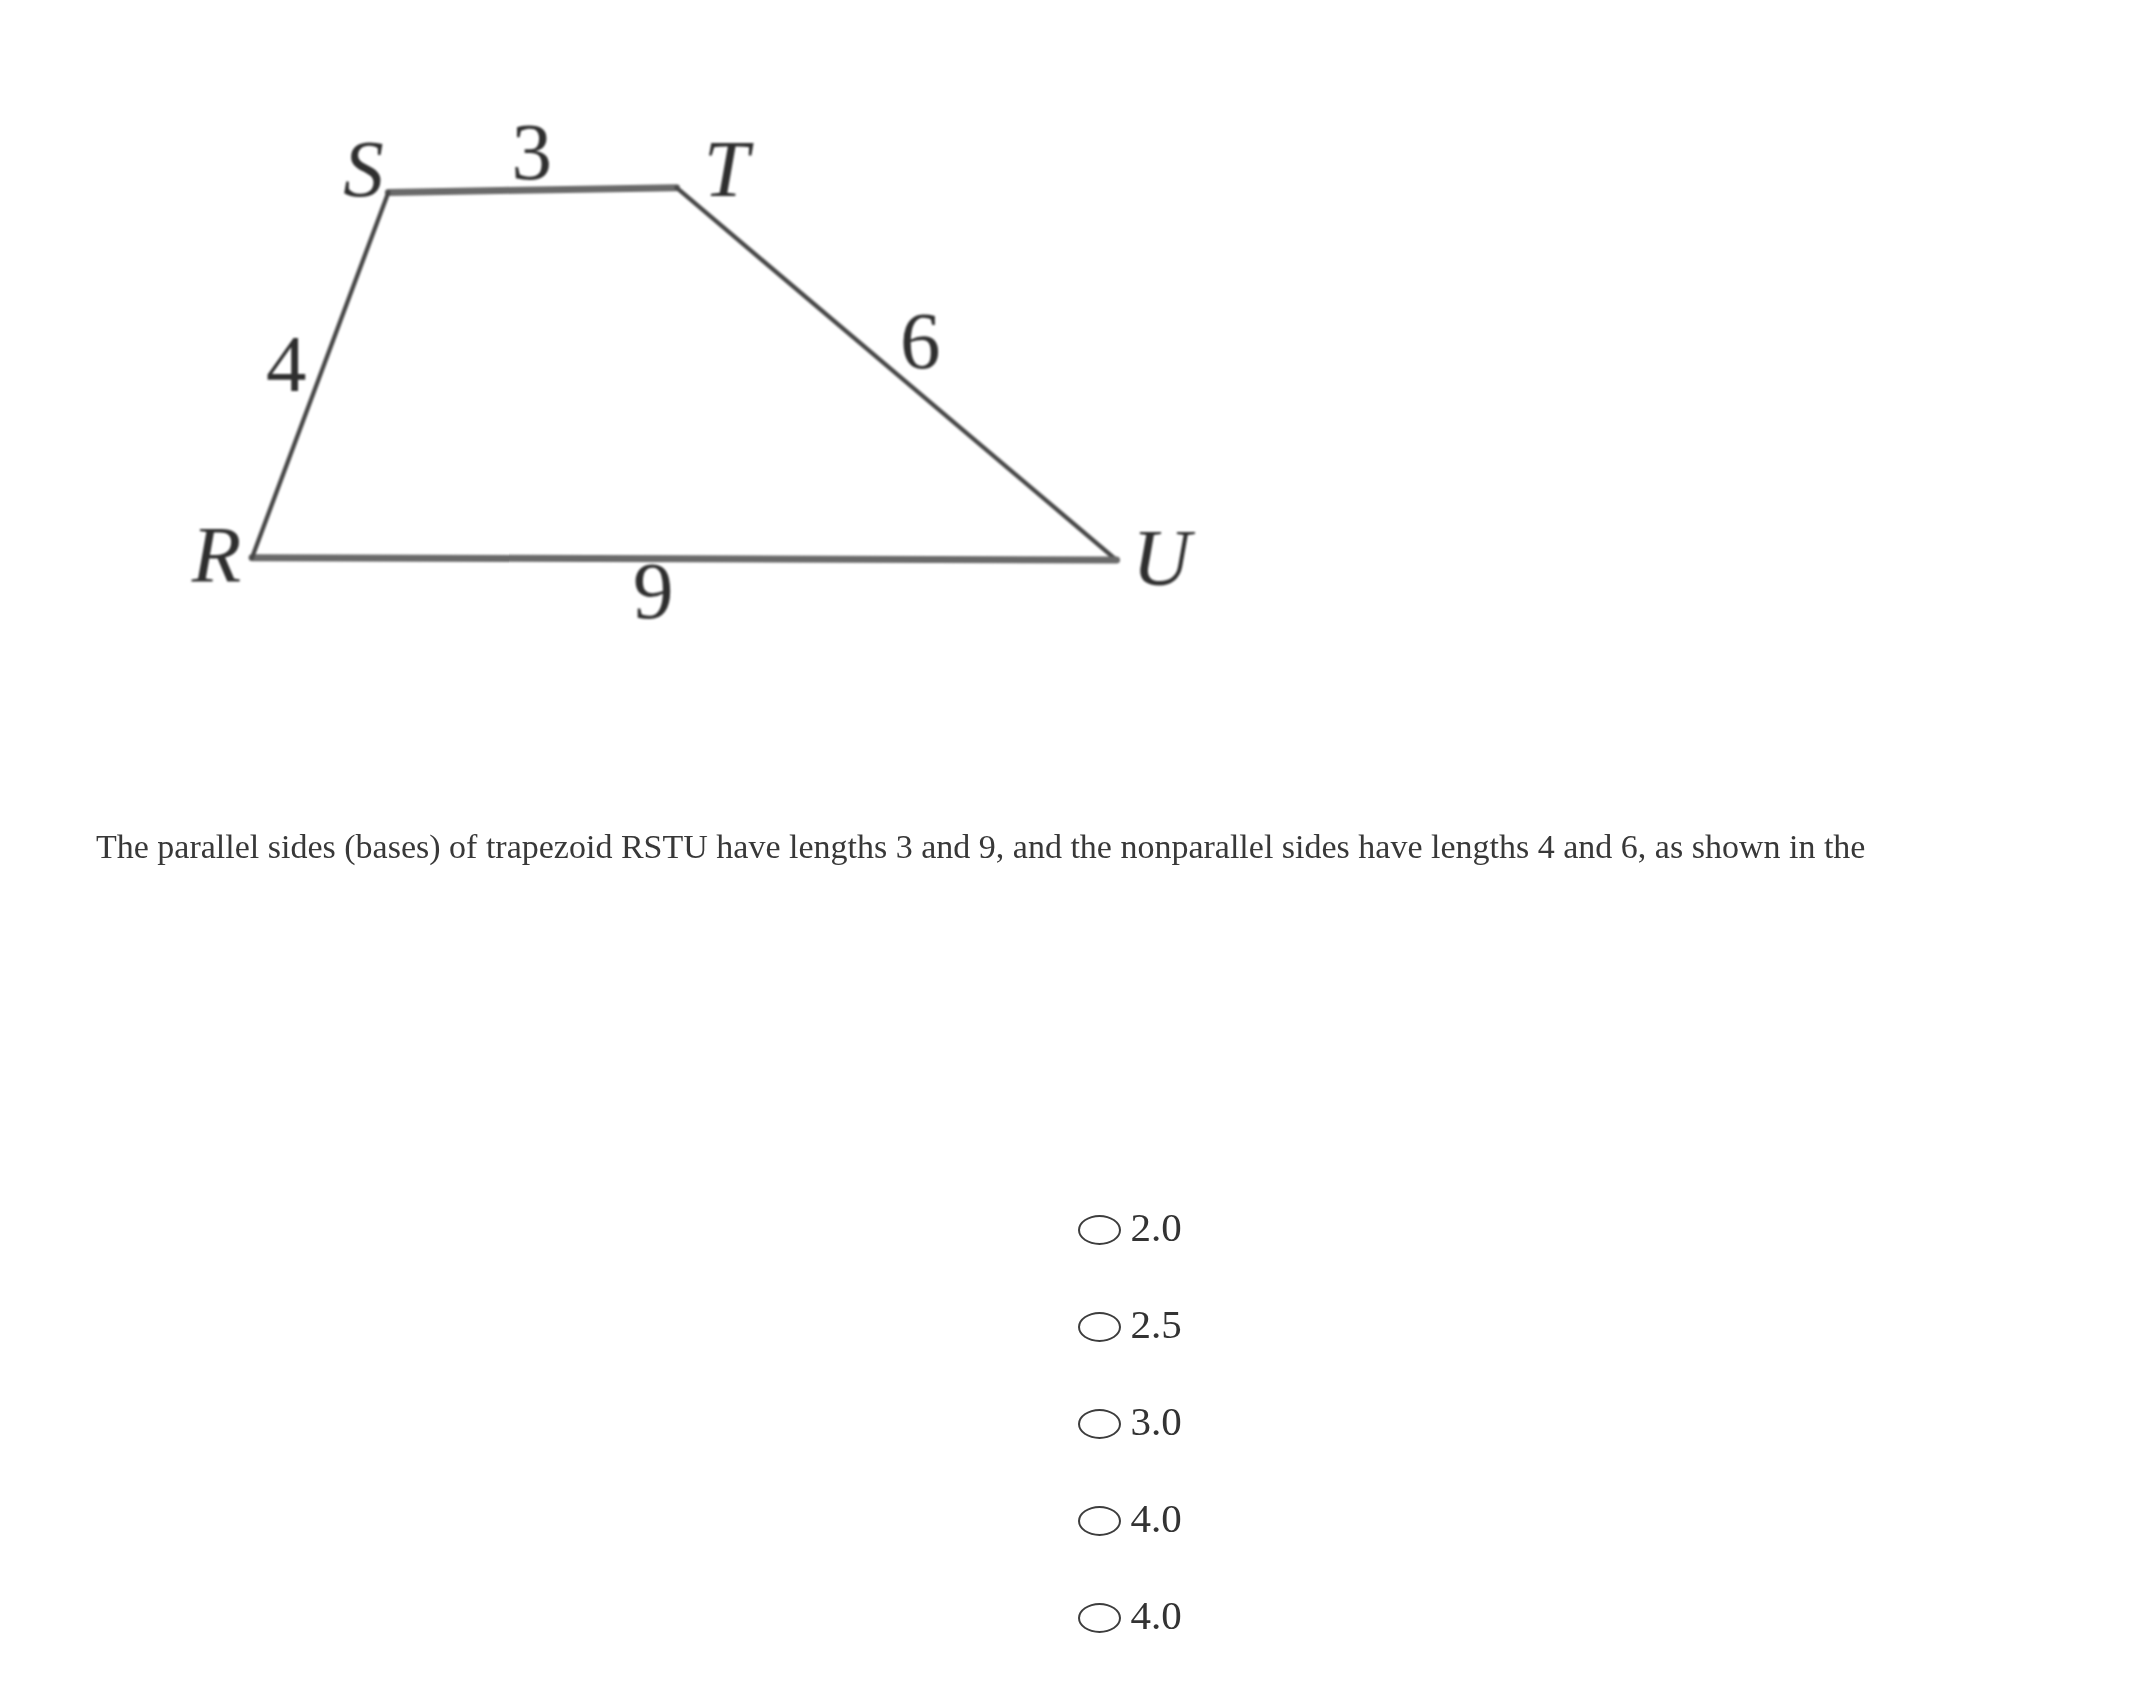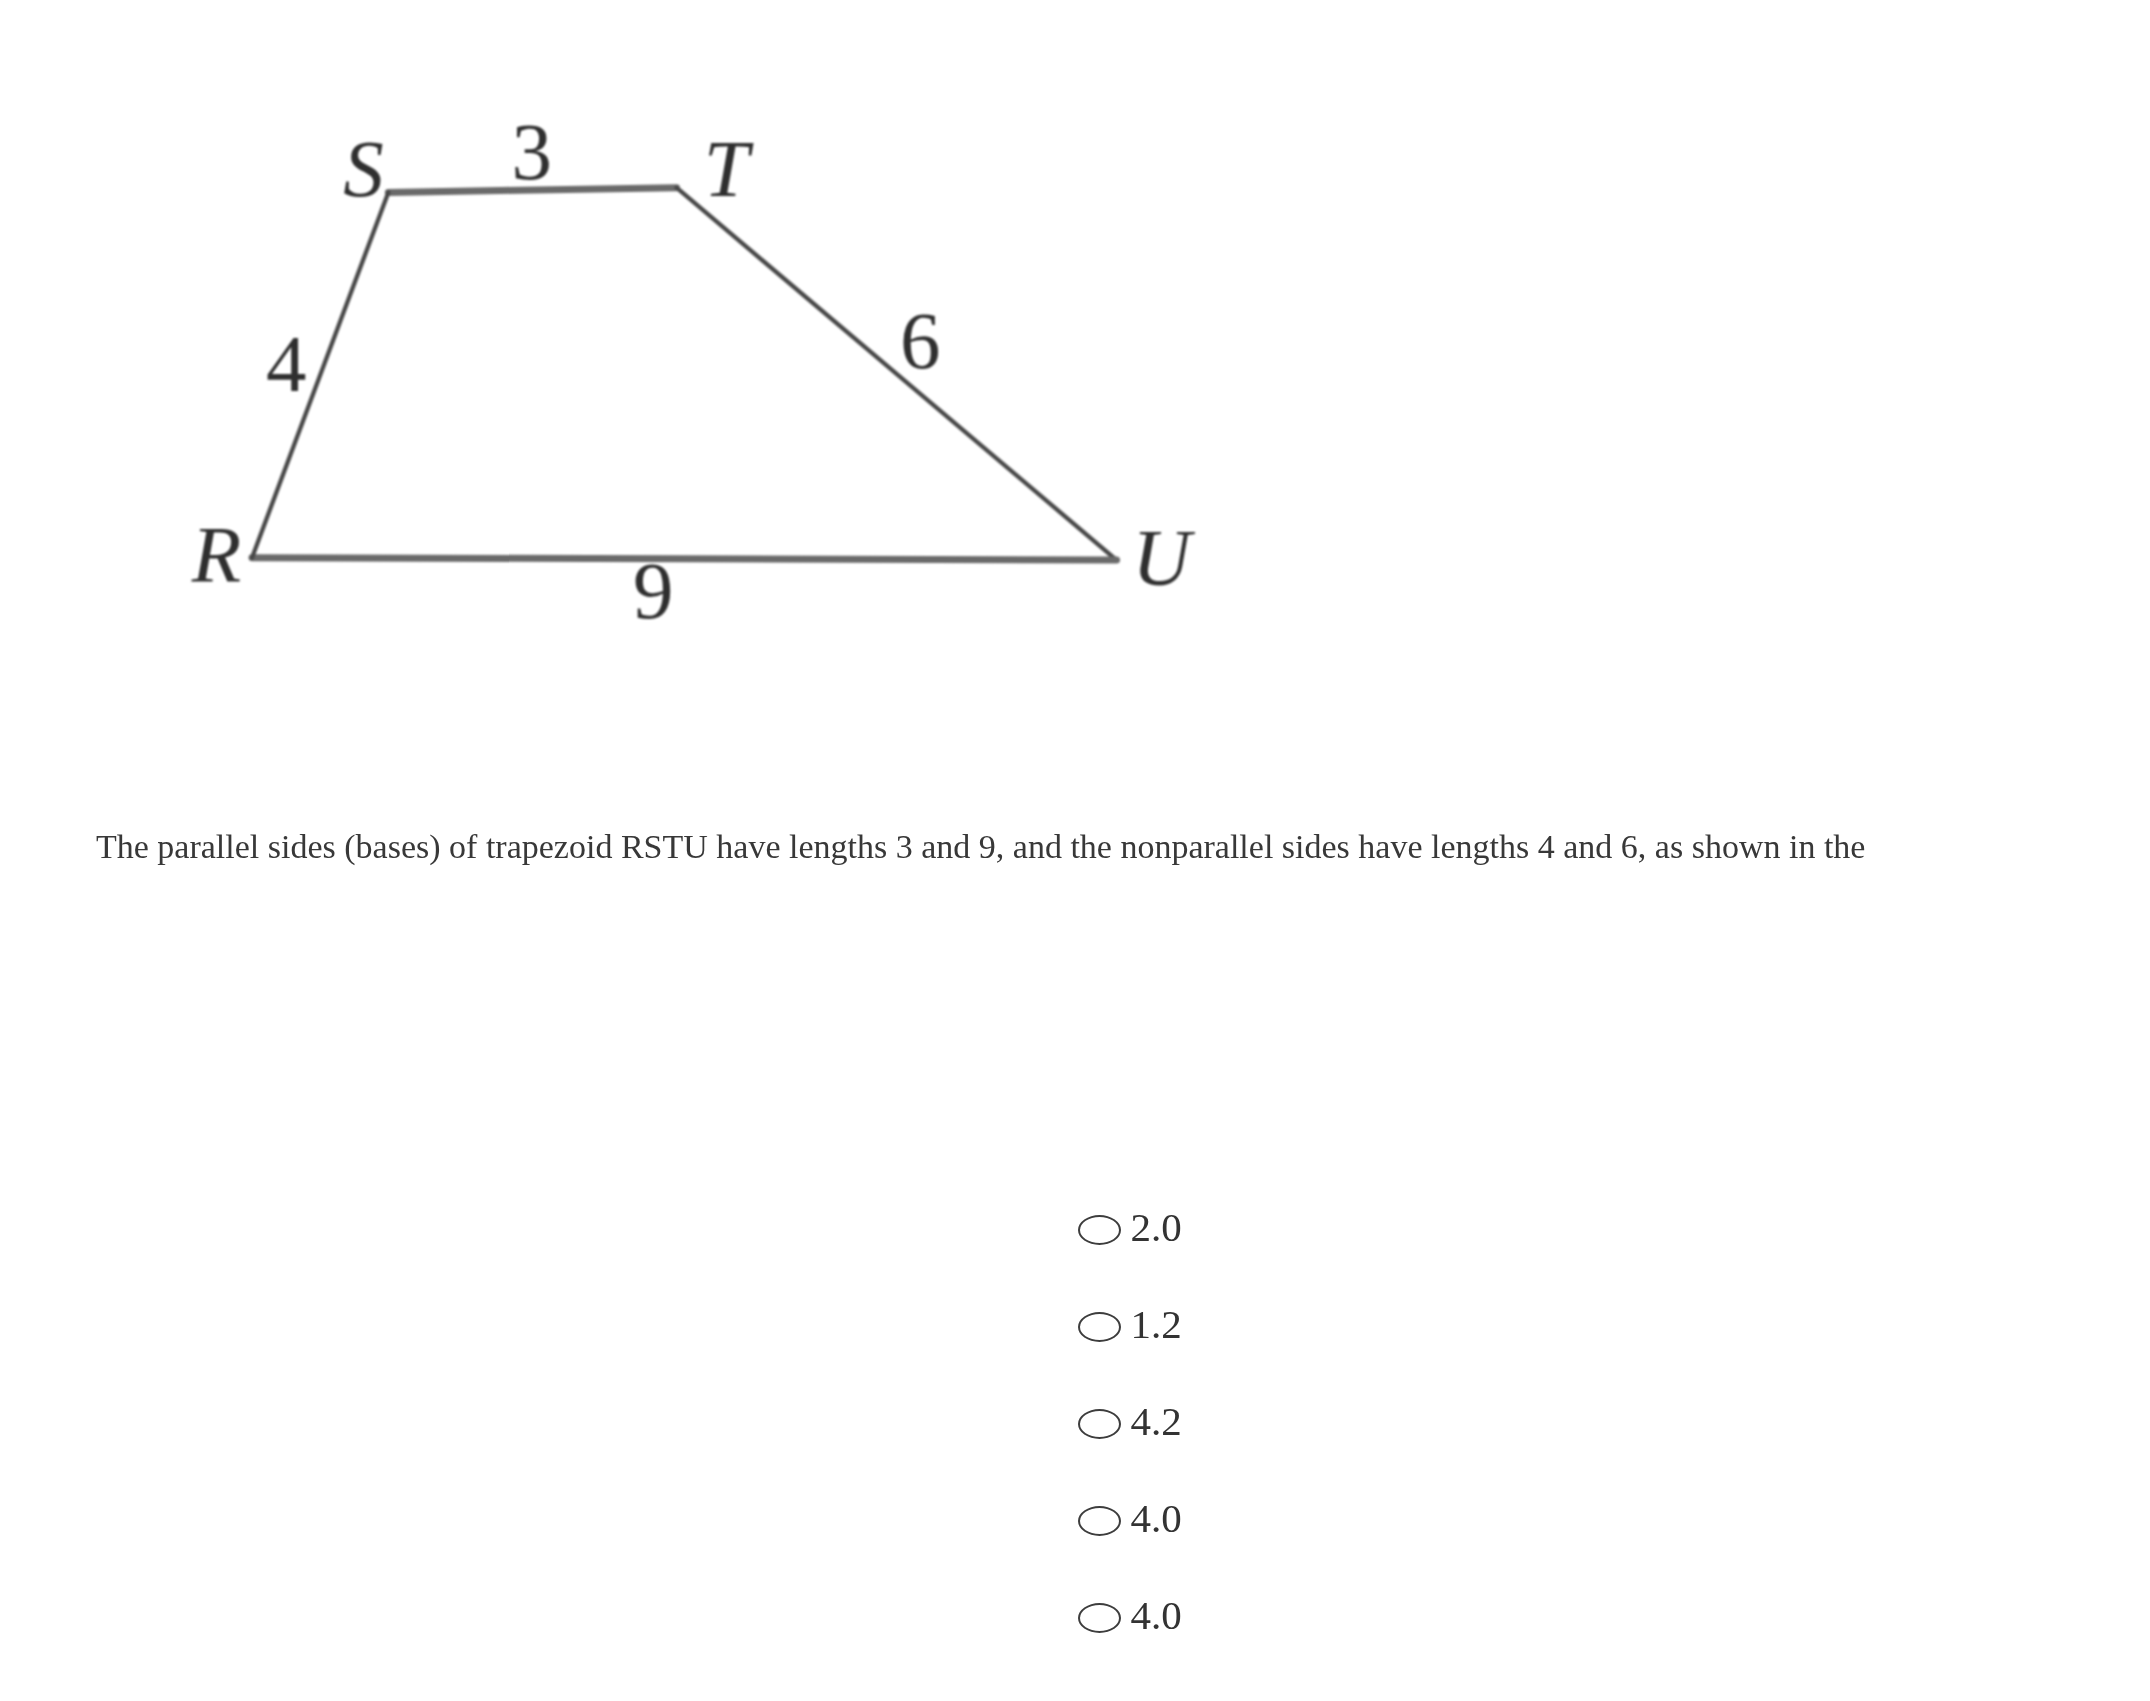--- a/index.html
+++ b/index.html
@@ -106,25 +106,25 @@
     <div class="qline">The parallel sides (bases) of trapezoid RSTU have lengths 3 and 9, and the nonparallel sides have lengths 4 and 6, as shown in the</div>
   </div>
 
   <div class="options">
     <div class="option-row">
       <span class="radio-oval"></span>
       <span class="option-label">2.0</span>
     </div>
     <div class="option-row">
       <span class="radio-oval"></span>
-      <span class="option-label">1.2</span>
+      <span class="option-label">2.5</span>
     </div>
     <div class="option-row">
       <span class="radio-oval"></span>
-      <span class="option-label">4.2</span>
+      <span class="option-label">3.0</span>
     </div>
     <div class="option-row">
       <span class="radio-oval"></span>
       <span class="option-label">4.0</span>
     </div>
     <div class="option-row">
       <span class="radio-oval"></span>
       <span class="option-label">4.0</span>
     </div>
   </div>

